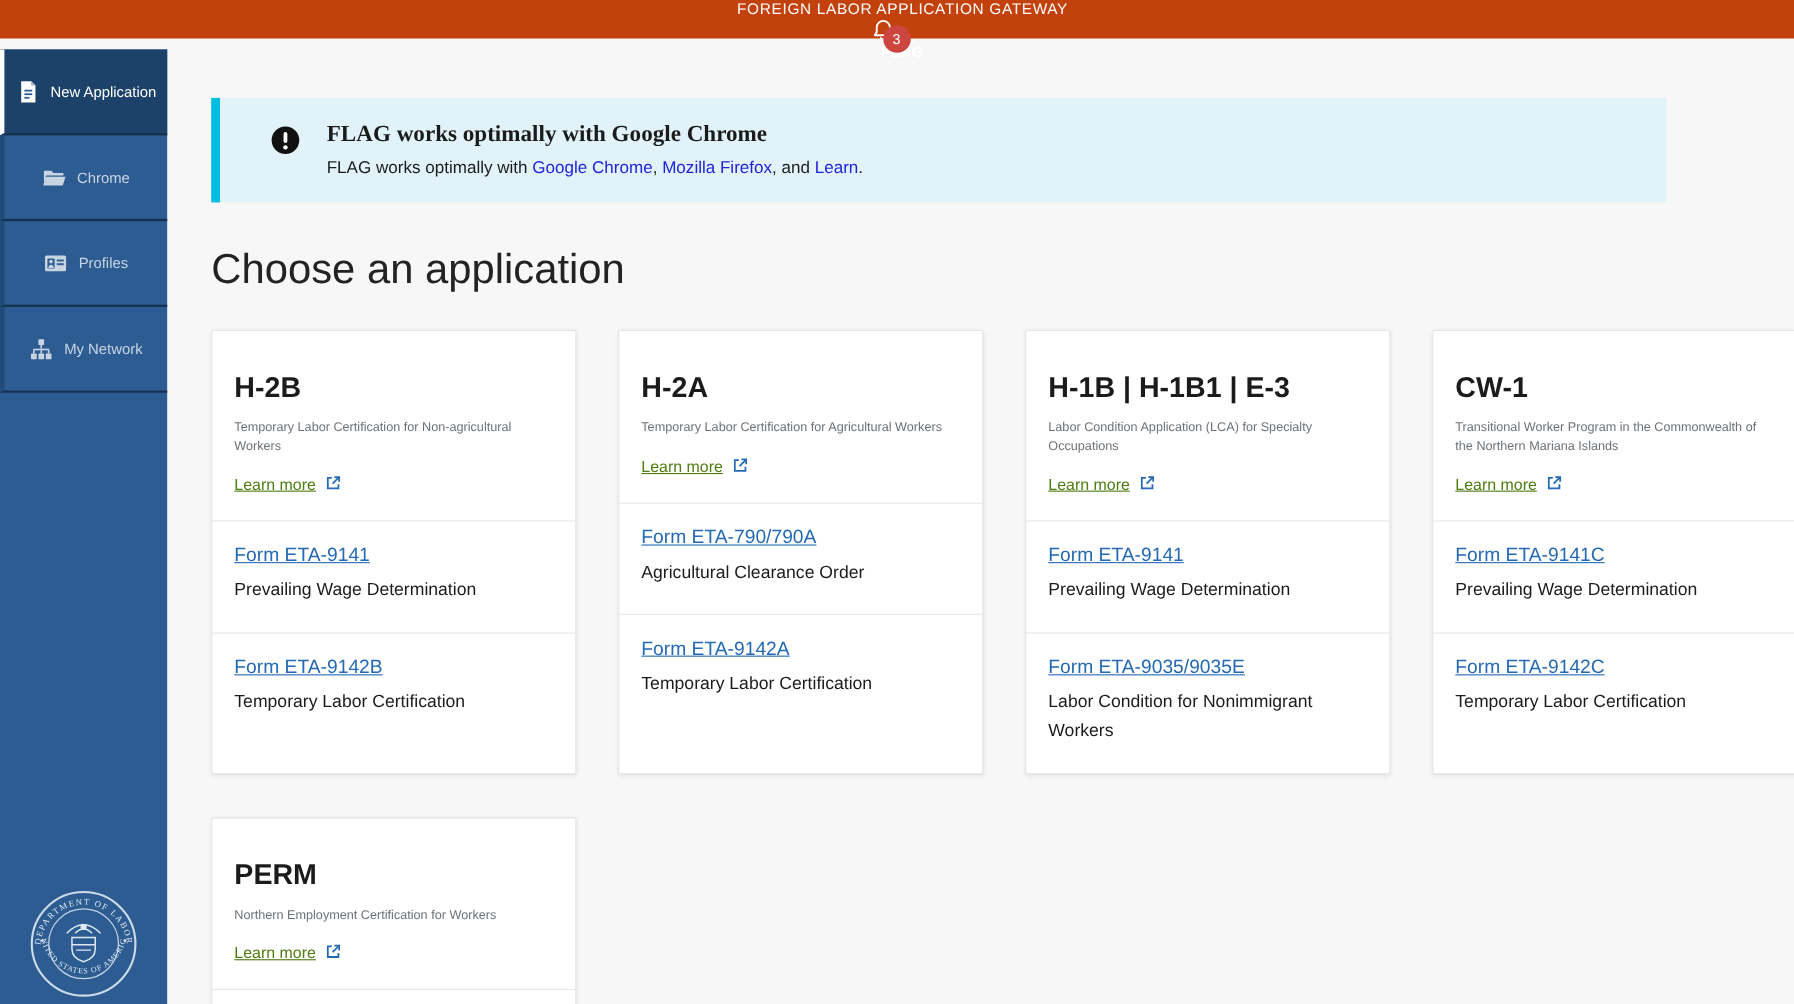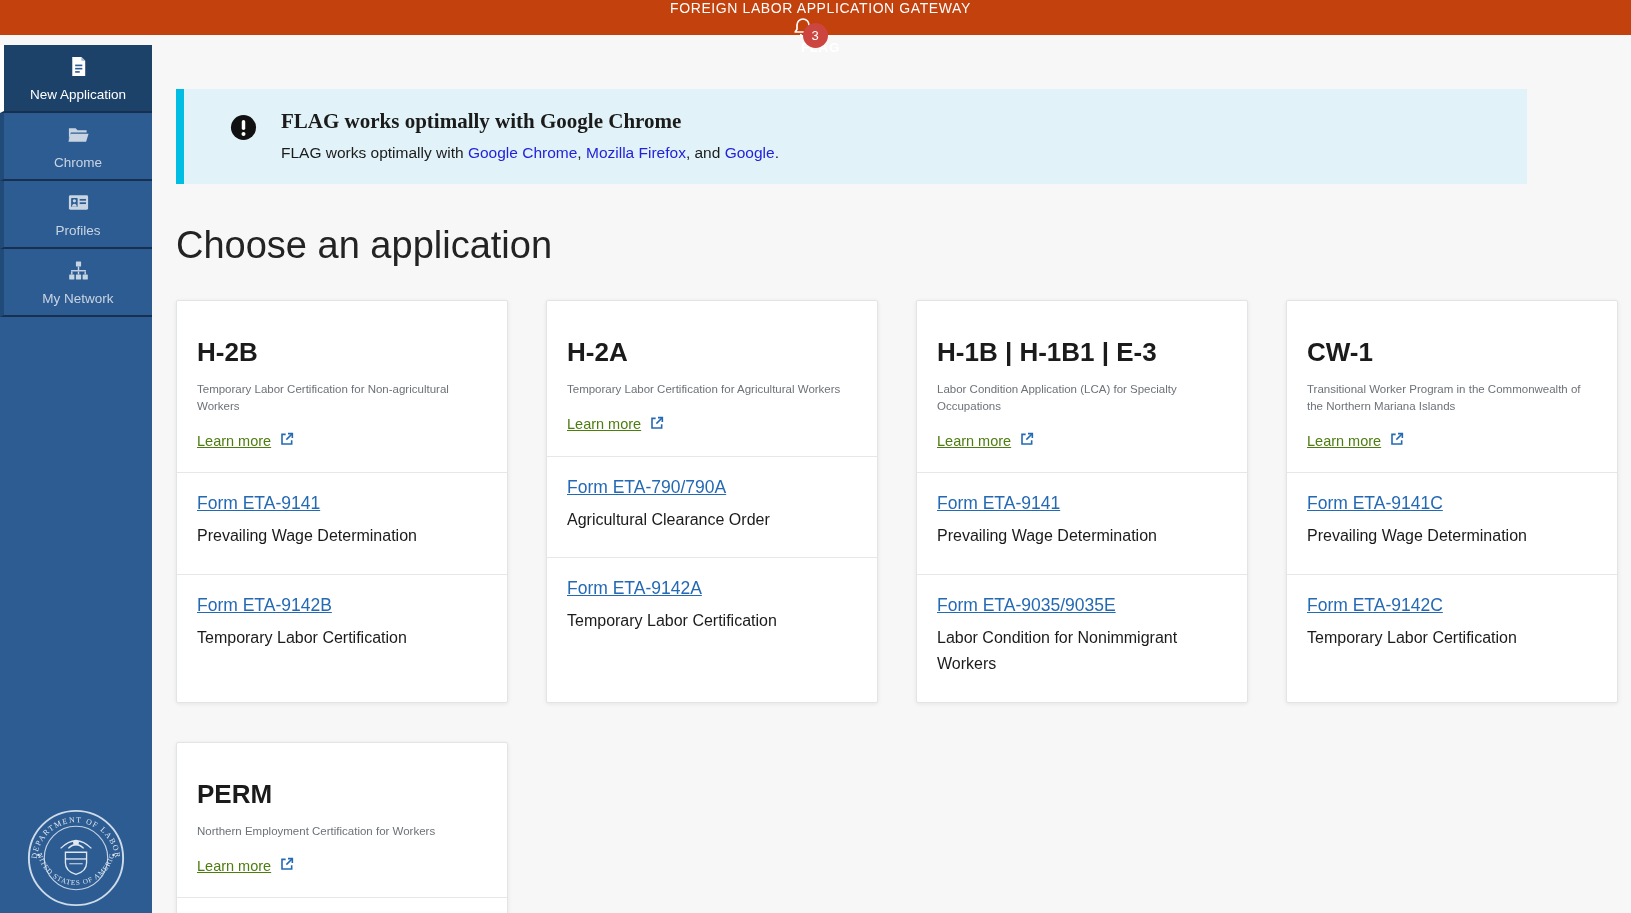--- a/index.html
+++ b/index.html
@@ -19,32 +19,32 @@
   .badge { position:absolute; left:12px; top:7px; width:25px; height:25px;
            background:#cc453e; border-radius:50%; color:#fff; font-size:13px;
            display:flex; align-items:center; justify-content:center; }
   .tb-divider2 { width:1px; height:28px; background:#46597a; margin-right:36px; }
   .help-link { color:#fff; font-size:13.5px; font-weight:700; letter-spacing:.6px;
                text-decoration:none; }
 
   
   .sidebar { position:absolute; top:45px; left:0; width:152px; height:868px;
              background:#2d5c92; z-index:20; }
-  .nav-item { height:68px; display:flex; flex-direction:column; align-items:center;
+  .nav-item { height:78px; display:flex; flex-direction:row; align-items:center;
               justify-content:center; gap:9px; cursor:pointer;
               border-left:4px solid #204a78; border-bottom:2px solid #17304f; }
   .nav-item .nav-icon svg { width:23px; height:23px; display:block; }
   .nav-label { font-size:13.5px; color:#c9d4e2; }
   .nav-item.active { background:#1d4269; border-left-color:#ffffff; }
   .nav-item.active .nav-label { color:#ffffff; }
   .seal-wrap { position:absolute; left:26px; top:761px; width:100px; height:104px; }
 
   
-  .content { position:absolute; top:45px; left:152px; width:1375px; height:868px;
-             padding:44px 0 0 24px; }
+  .content { position:absolute; top:45px; left:140px; width:1375px; height:868px;
+             padding:44px 0 0 52px; }
 
   .alert { display:flex; align-items:flex-start; background:#e1f3f8;
            border-left:8px solid #00bde3; padding:20px 20px 22px 46px; }
   .alert-icon { width:27px; height:27px; flex:0 0 27px; margin-top:5px; }
   .alert-body { margin-left:24px; }
   .alert-title { font-family:"Liberation Serif", serif; font-weight:700;
                  font-size:21px; color:#1b1b1b; }
   .alert-text { margin-top:10px; font-size:15.5px; color:#1b1b1b; }
   .alert-text a { color:#2222dd; text-decoration:none; cursor:pointer; }
 
@@ -169,21 +169,21 @@
 <main class="content">
 
   <section class="alert">
     <svg class="alert-icon" viewBox="0 0 28 28">
       <circle cx="14" cy="14" r="13" fill="#111111"></circle>
       <rect x="12.2" y="6.3" width="3.6" height="10.2" rx="1.8" fill="#ffffff"></rect>
       <circle cx="14" cy="20.7" r="2.1" fill="#ffffff"></circle>
     </svg>
     <div class="alert-body">
       <h2 class="alert-title">FLAG works optimally with Google Chrome</h2>
-      <p class="alert-text"><span>FLAG works optimally with </span><a>Google Chrome</a><span>, </span><a>Mozilla Firefox</a><span>, and </span><a>Google</a><span>.</span></p>
+      <p class="alert-text"><span>FLAG works optimally with </span><a>Google Chrome</a><span>, </span><a>Mozilla Firefox</a><span>, and </span><a>Learn</a><span>.</span></p>
     </div>
   </section>
 
   <h1 class="page-heading">Choose an application</h1>
 
   <div class="cards" id="cards">
   <article class="card">
     <div class="card-header">
       <h3 class="card-title">H-2B</h3>
       <p class="card-subtitle">Temporary Labor Certification for Non-agricultural Workers</p>

